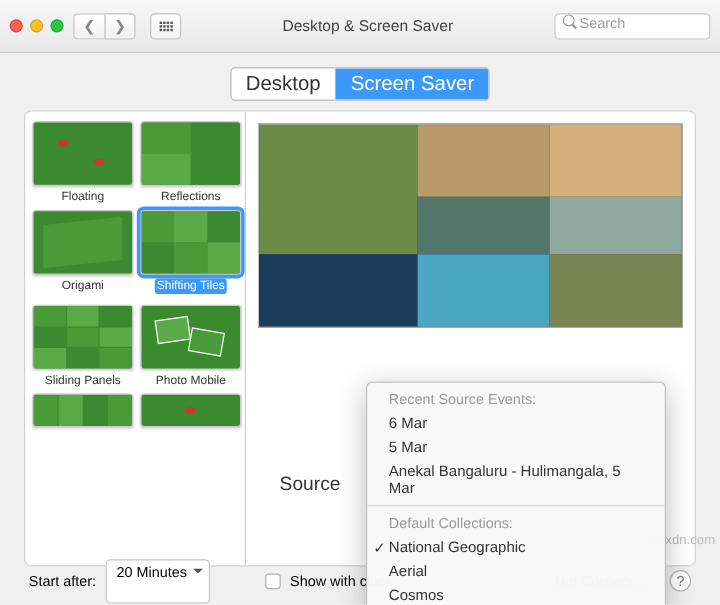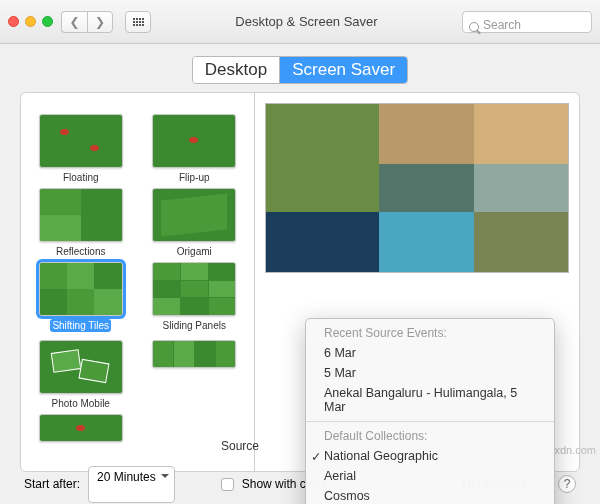--- a/index.html
+++ b/index.html
@@ -13,54 +13,54 @@
   .tl.yellow { background:#ffbd2e; border:0.5px solid #e0a127;}
   .tl.green { background:#28c940; border:0.5px solid #1fab34;}
   .navbtns { display:flex; }
   .segbtn { width:26px; height:22px; background:linear-gradient(#ffffff,#f1f1f1); border:1px solid #c3c3c3; display:flex; align-items:center; justify-content:center; color:#888; font-size:12px;}
   .segbtn:first-child { border-radius:4px 0 0 4px; border-right:none;}
   .segbtn:last-child { border-radius:0 4px 4px 0;}
   .gridbtn { width:26px;height:22px; background:linear-gradient(#ffffff,#f1f1f1); border:1px solid #c3c3c3; border-radius:4px; display:flex; align-items:center; justify-content:center; margin-left:4px;}
   .gridicon { display:grid; grid-template-columns:repeat(4,2px); grid-template-rows:repeat(3,2px); gap:1px;}
   .gridicon span{background:#555}
   .titletext { flex:1; text-align:center; font-size:13px; color:#444;}
-  .searchbox { width:130px; height:22px; background:#fff; border:1px solid #c8c8c8; border-radius:4px; display:flex; align-items:flex-end; padding:0 6px; gap:4px; color:#9a9a9a; font-size:12px;}
+  .searchbox { width:130px; height:22px; background:#fff; border:1px solid #c8c8c8; border-radius:4px; display:flex; align-items:flex-start; padding:0 6px; gap:4px; color:#9a9a9a; font-size:12px;}
   .searchicon { width:10px;height:10px;border:1.5px solid #9a9a9a;border-radius:50%; position:relative;}
   .searchicon::after{content:"";position:absolute;width:5px;height:1.5px;background:#9a9a9a;bottom:-2px;right:-3px;transform:rotate(45deg);}
 
   
   .tabs { display:flex; justify-content:center; padding:12px 0 8px; }
   .tabseg { display:flex; border:1px solid #b8b8b8; border-radius:4px; overflow:hidden; }
   .tab { padding:3px 12px; font-size:17px; background:#ffffff; color:#333;}
   .tab.active { background:#3b99fc; color:#fff;}
   .tab:not(:last-child){border-right:1px solid #b8b8b8;}
 
   
   .panel { margin:0 20px 10px; background:#fff; border:1px solid #d1d1d1; border-radius:6px; height:380px; display:flex; position:relative;}
-  .sidebar { width:234px; padding:21px 6px; overflow:hidden; border-right:1px solid #d1d1d1;}
+  .sidebar { width:184px; padding:8px 6px; overflow:hidden; border-right:1px solid #d1d1d1;}
   .ssgrid { display:grid; grid-template-columns: 1fr 1fr; gap:4px 6px;}
   .sscell { text-align:center;}
   .thumb { width:84px; height:54px; border:1px solid #c8c8c8; border-radius:3px; background:#3b8a2f; position:relative; margin:0 auto; overflow:hidden; box-shadow: 0 1px 2px rgba(0,0,0,0.15);}
   .thumb.sel { box-shadow: 0 0 0 3px #3b99fc; }
   .thumb .tilegrid{position:absolute;inset:0;display:grid;}
   .caption { font-size:10px; color:#333; margin-top:3px; white-space:nowrap; overflow:hidden; text-overflow:ellipsis; padding:1px 2px; border-radius:3px;}
   .caption.sel { background:#3b99fc; color:#fff; display:inline-block;}
 
   .preview { flex:1; padding:10px; display:flex; flex-direction:column;}
   .previewimg { height:170px; background:#3a3a3a; border:1px solid #bbb; display:grid; grid-template-columns: 1.2fr 1fr 1fr; grid-template-rows: 1fr 0.8fr 1fr; gap:0;}
   .pv { background:#5a8d4a; }
   .pv1{background:#6b8c45;grid-row:span 2}
   .pv2{background:#b89a6a}
   .pv3{background:#d4b07a}
   .pv4{background:#547569}
   .pv5{background:#8fa8a0}
   .pv6{background:#1a3d5c}
   .pv7{background:#4aa6c2}
   .pv8{background:#7a8452}
-  .sourcelabel{position:absolute;left:200px;top:302px;font-size:12px;color:#333;margin-top:44px;}
+  .sourcelabel{position:absolute;left:212px;top:302px;font-size:16px;color:#333;}
 
   
   .menu { position:absolute; left:284px; top:225px; width:250px; background:rgba(248,248,248,0.98); border:1px solid #c0c0c0; border-radius:5px; box-shadow:0 6px 24px rgba(0,0,0,0.25); padding:4px 0; font-size:12.5px; z-index:10;}
   .menu .hdr { color:#9a9a9a; padding:3px 18px; font-size:12px;}
   .menu .item { padding:3px 18px; color:#333; position:relative;}
   .menu .item.checked::before { content:"✓"; position:absolute; left:5px;}
   .menu .sep { height:1px; background:#d8d8d8; margin:4px 0;}
 
   
   .bottombar { position:absolute; left:0; right:0; bottom:0; height:40px; display:flex; align-items:center; padding:0 24px; gap:8px; font-size:12px;text-align:right;}
@@ -118,26 +118,20 @@
 
 <div class="panel">
   <div class="sidebar">
     <div class="ssgrid">
       <div class="sscell">
         <div class="thumb">
             <div class="bug" style="left:20px;top:14px"></div>
             <div class="bug" style="left:50px;top:30px"></div>
           </div>
         <div class="caption">Floating</div>
-      </div>
-      <div class="sscell">
-        <div class="thumb">
-            <div class="bug" style="left:36px;top:22px"></div>
-          </div>
-        <div class="caption">Flip-up</div>
       </div>
       <div class="sscell">
         <div class="thumb">
             <div class="tilegrid" style="grid-template-columns:1fr 1fr;grid-template-rows:1fr 1fr">
               <div style="background:#4a9a3a"></div>
               <div style="background:#3b8a2f"></div>
               <div style="background:#5aaa4a"></div>
               <div style="background:#3b8a2f"></div>
             </div>
           </div>

